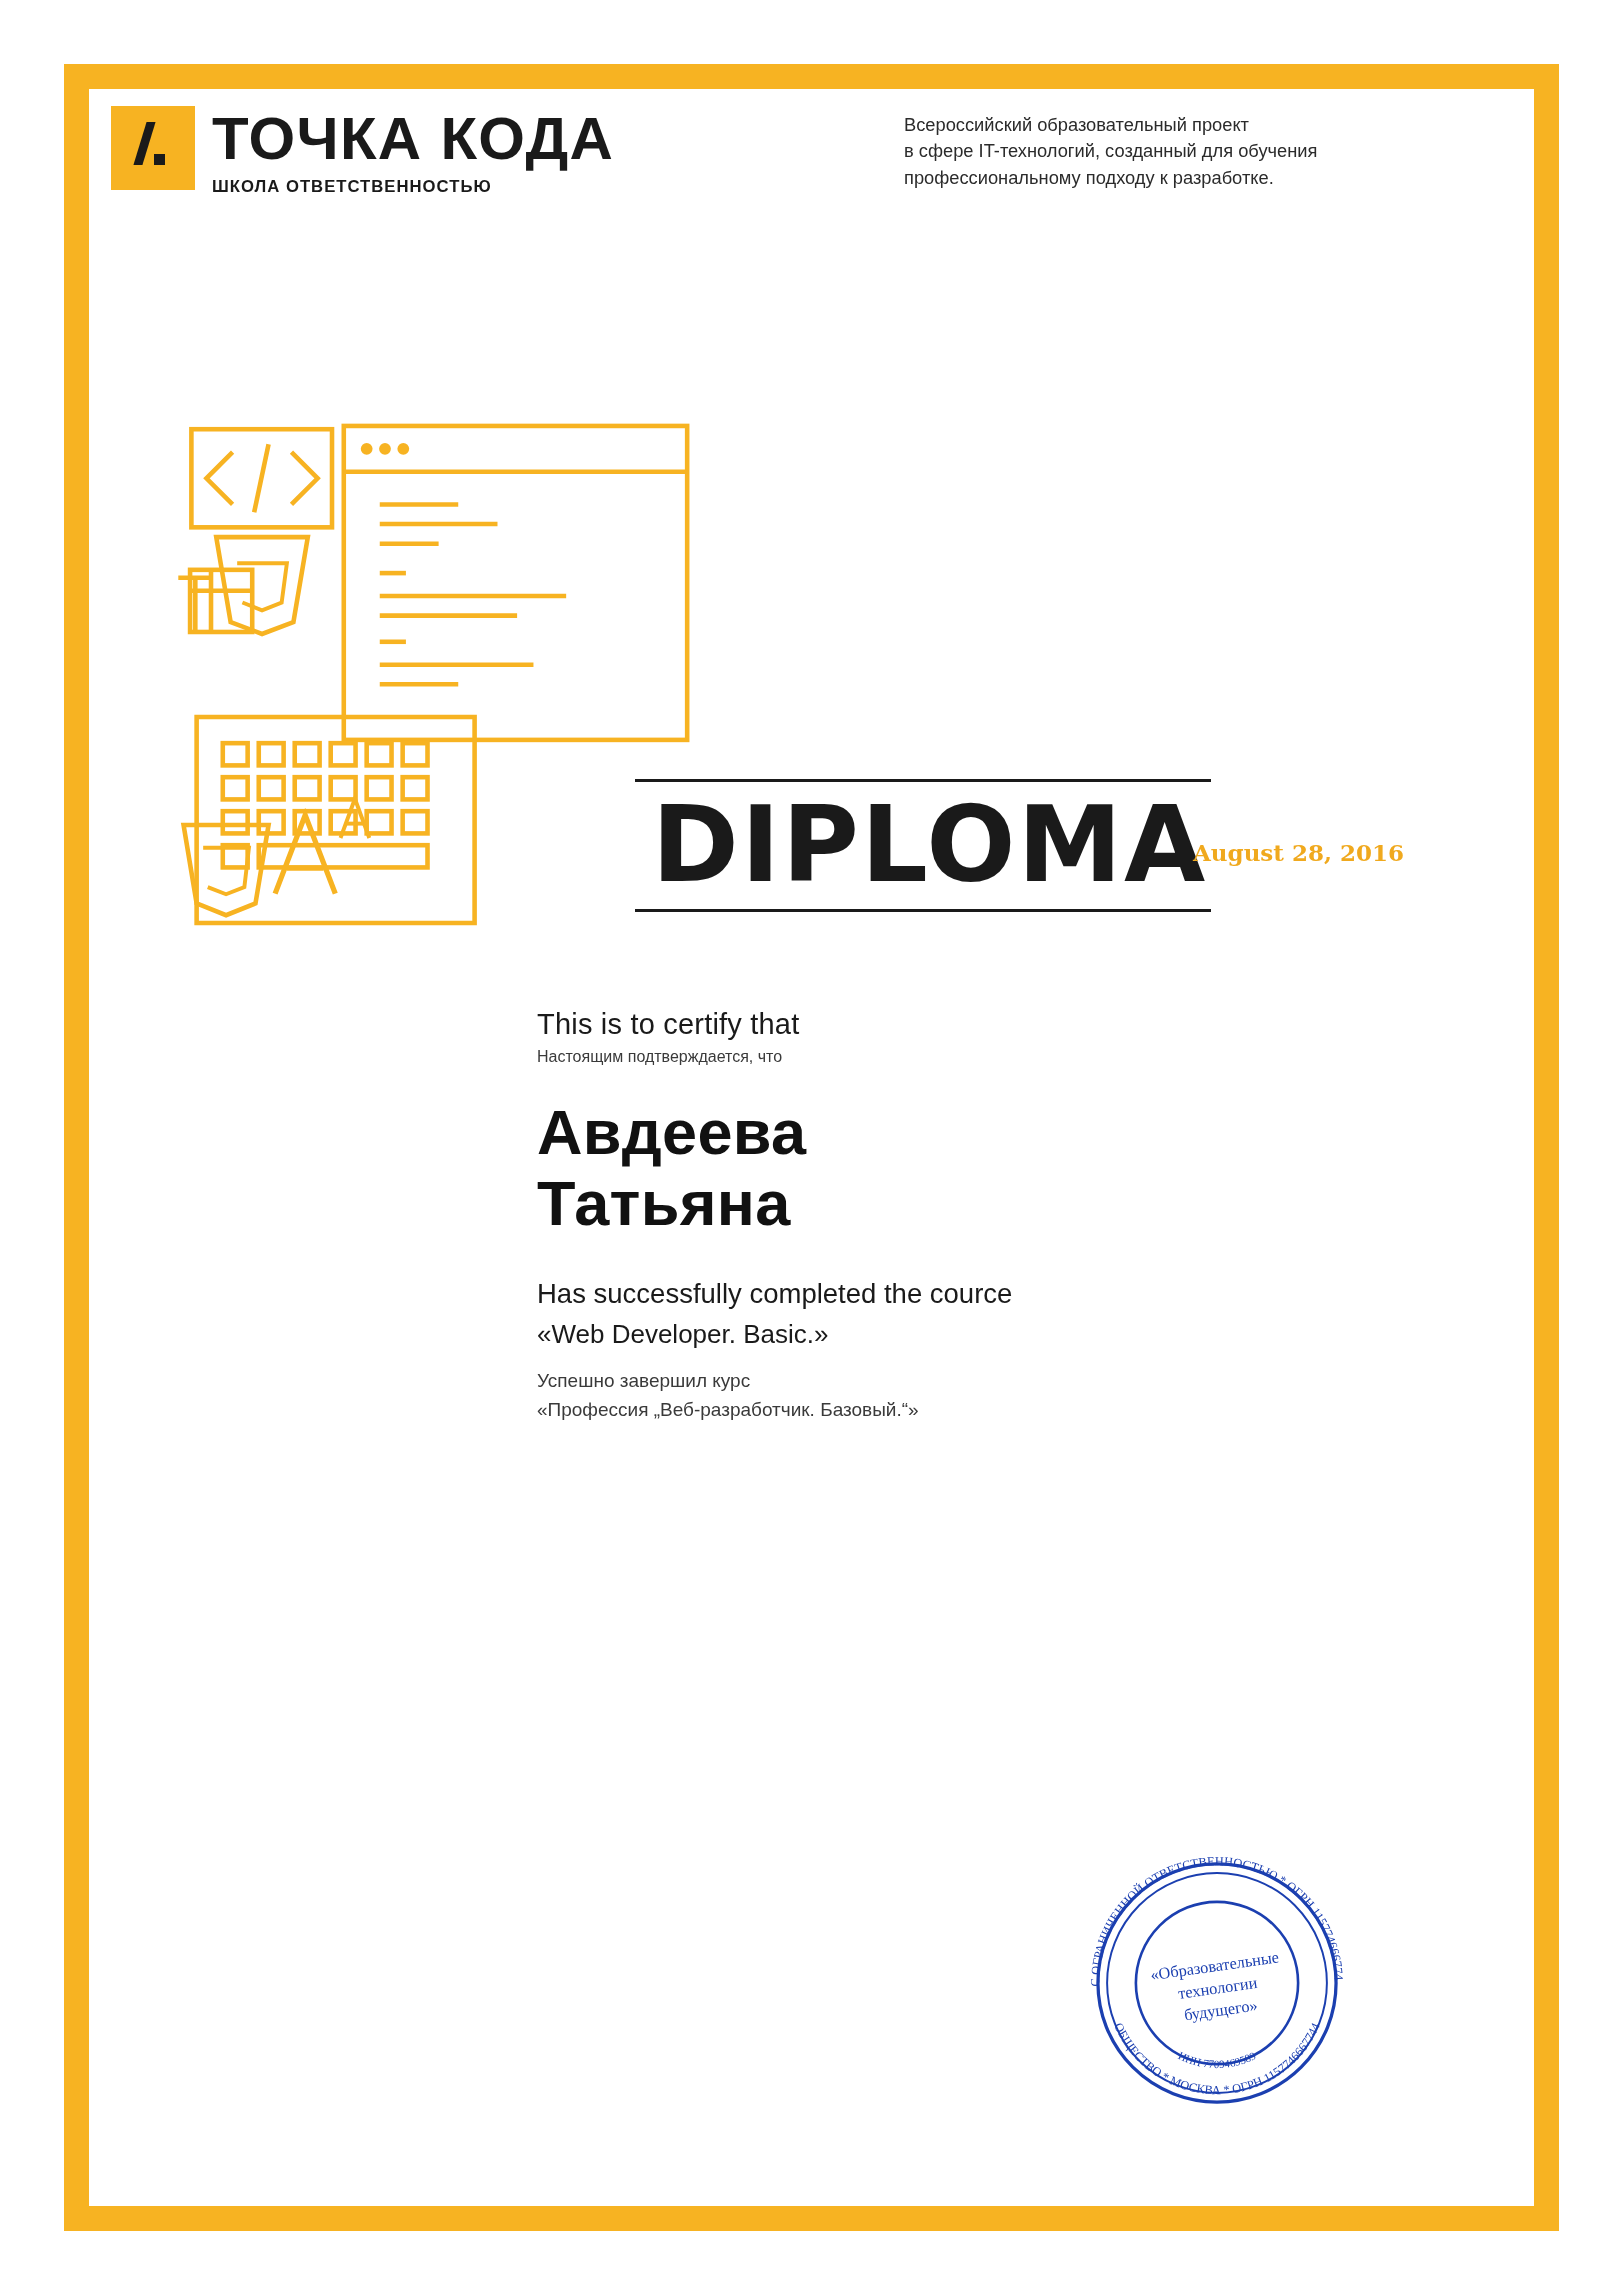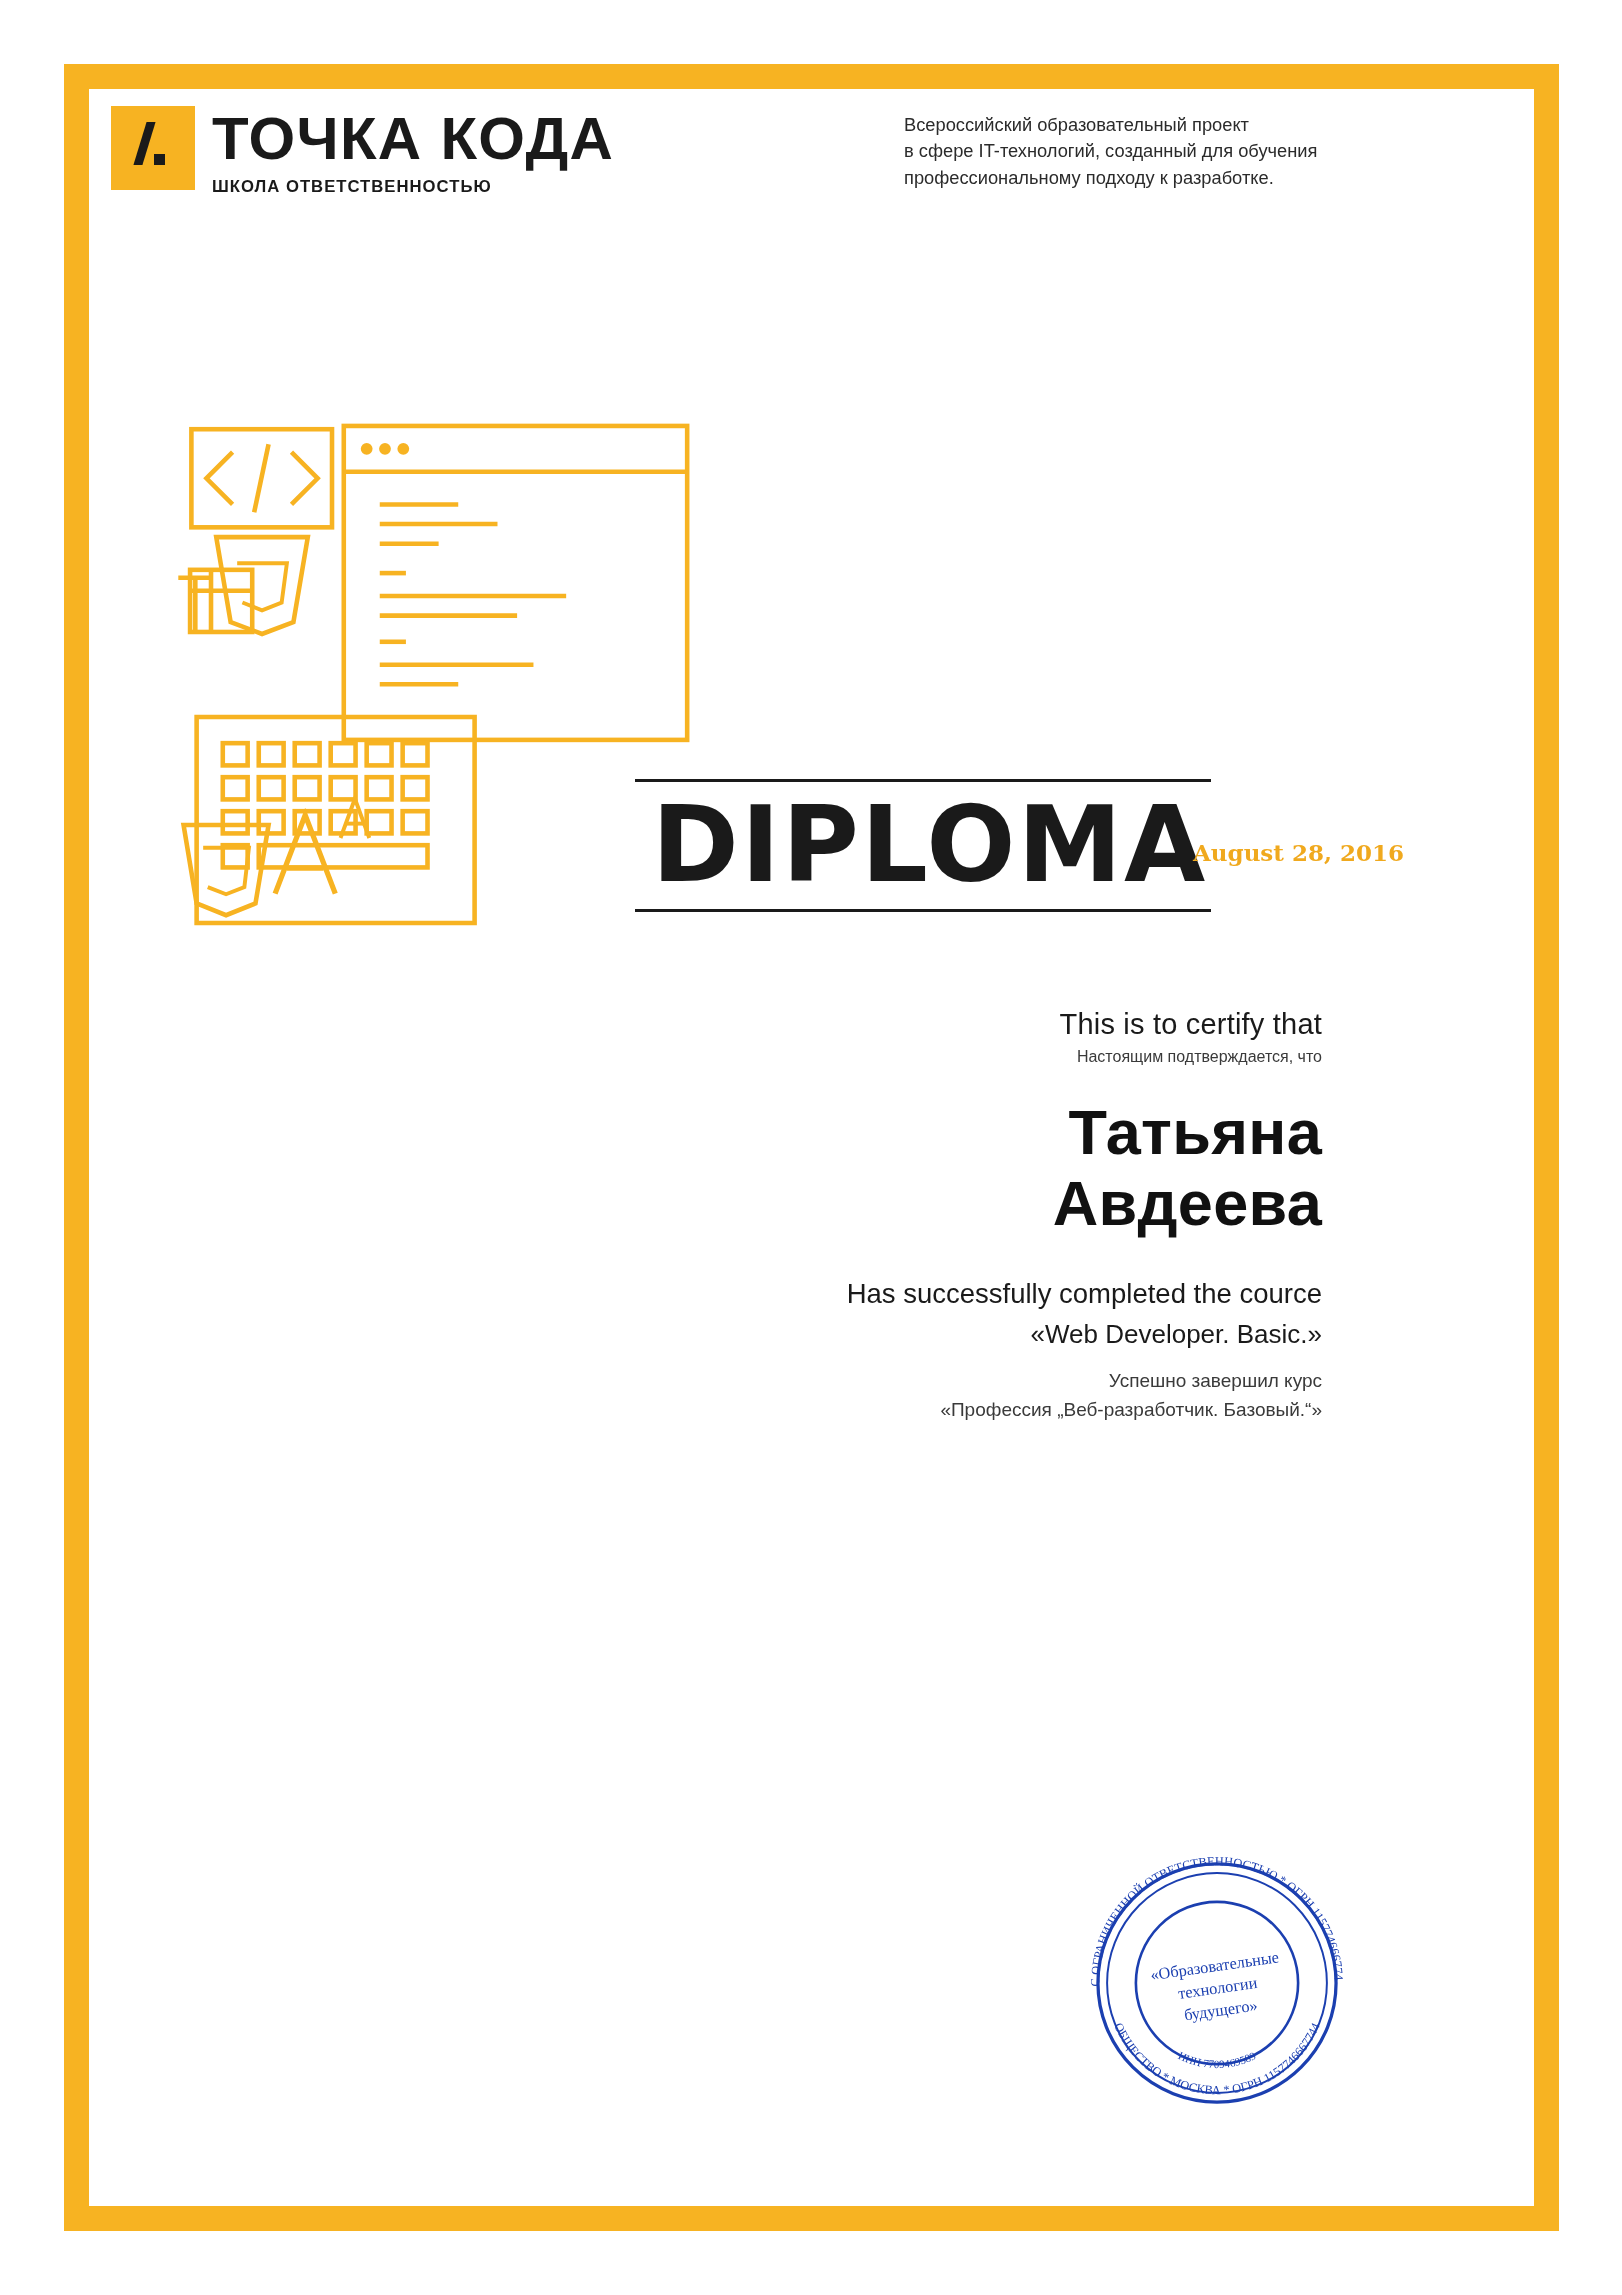--- a/index.html
+++ b/index.html
@@ -150,21 +150,21 @@
     white-space: nowrap;
     font-family: "DejaVu Serif", serif;
   }
 
   
   .certify {
     position: absolute;
     left: 537px;
     top: 1008px;
     width: 785px;
-    text-align: right;
+    text-align: left;
   }
   .certify-en {
     font-size: 29px;
     color: #1a1a1a;
     letter-spacing: 0.2px;
   }
   .certify-ru {
     font-size: 16px;
     color: #3a3a3a;
     margin-top: 6.5px;
@@ -354,22 +354,22 @@
     <div class="rule"></div>
     <div class="diploma-word">DIPLOMA</div>
     <div class="rule"></div>
     <div class="diploma-date">August 28, 2016</div>
   </div>
 
   <div class="certify">
     <div class="certify-en">This is to certify that</div>
     <div class="certify-ru">Настоящим подтверждается, что</div>
     <div class="recipient">
+      <div>Авдеева</div>
       <div>Татьяна</div>
-      <div>Авдеева</div>
     </div>
     <div class="course-en">Has successfully completed the cource</div>
     <div class="course-en-name">«Web Developer. Basic.»</div>
     <div class="course-ru">
       <div>Успешно завершил курс</div>
       <div>«Профессия „Веб-разработчик. Базовый.“»</div>
     </div>
   </div>
 
 

